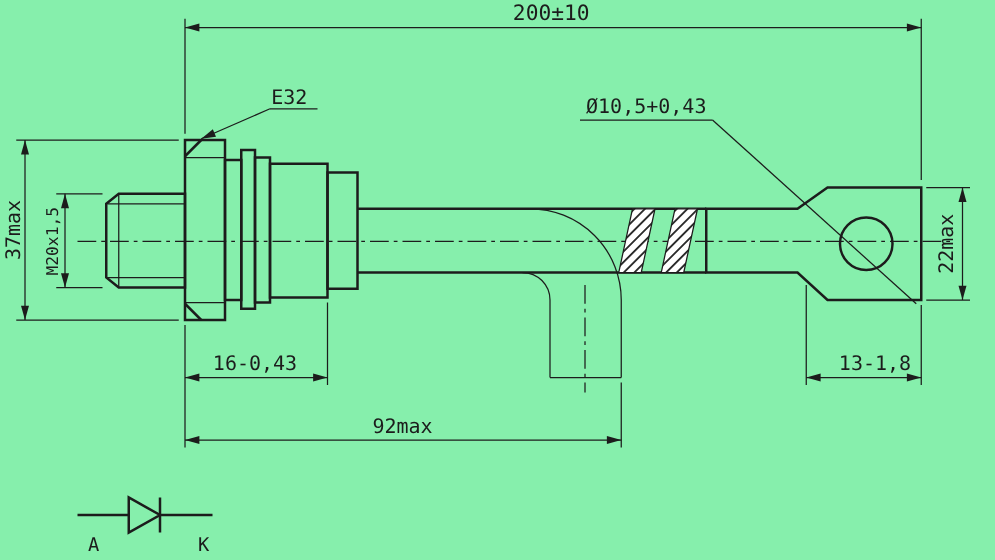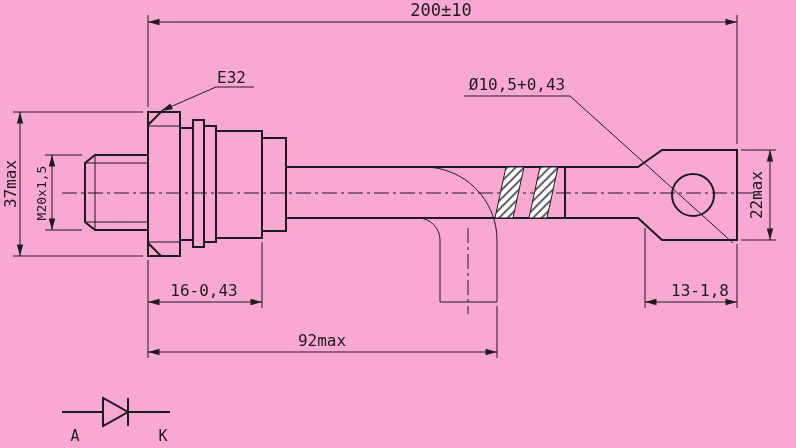--- a/index.html
+++ b/index.html
@@ -1,16 +1,16 @@
 <!DOCTYPE html>
 <html><head>
 <meta charset="utf-8">
 <style>
   html,body { margin:0; padding:0; background:#ffffff; }
-  .canvas { position:relative; width:796px; height:448px; background:#f9a8d4; overflow:hidden; }
+  .canvas { position:relative; width:796px; height:448px; background:#86efac; overflow:hidden; }
   svg text { font-family:"DejaVu Sans Mono","Liberation Mono",monospace; fill:#1c1c1c; }
   .t17 { font-size:17px; }
   .t16 { font-size:16px; }
   .t13 { font-size:13px; }
   .t15 { font-size:15px; }
   .ol   { fill:none; stroke:#1c1c1c; stroke-width:2; stroke-linejoin:miter; }
   .thin { fill:none; stroke:#1c1c1c; stroke-width:1; }
   .cl   { stroke-dasharray:15 4 3 4; }
 </style>
 </head>

